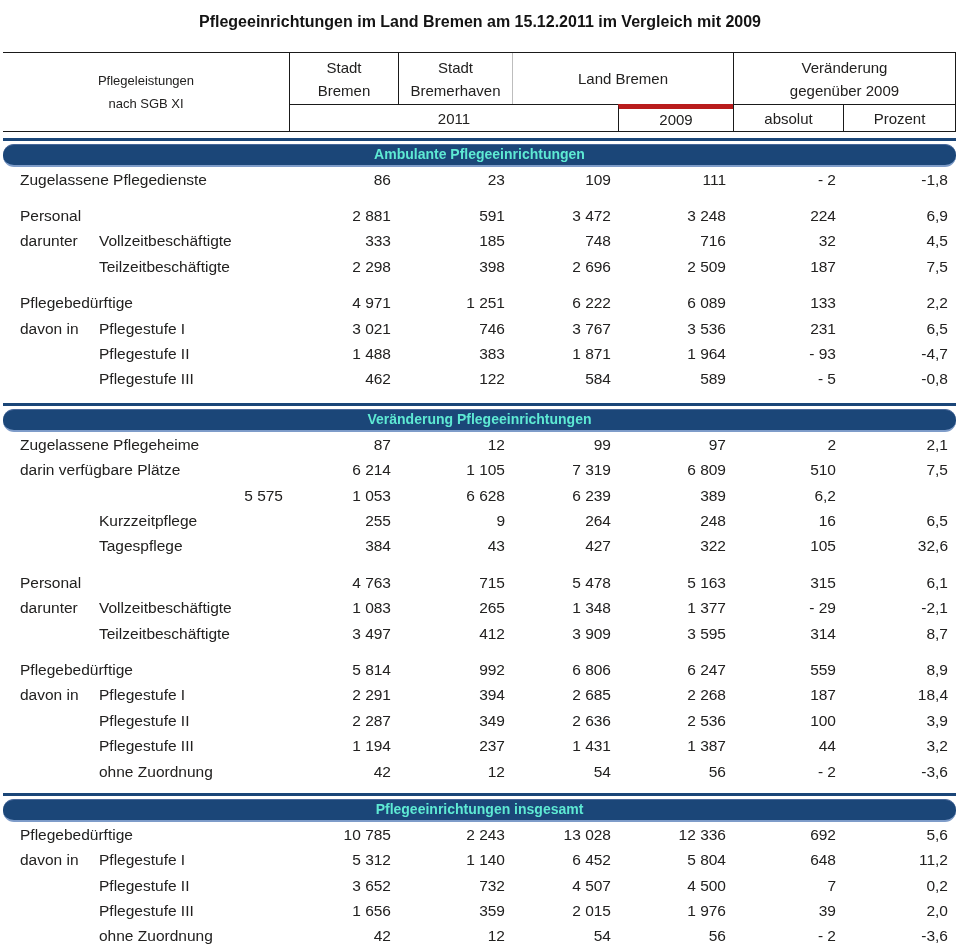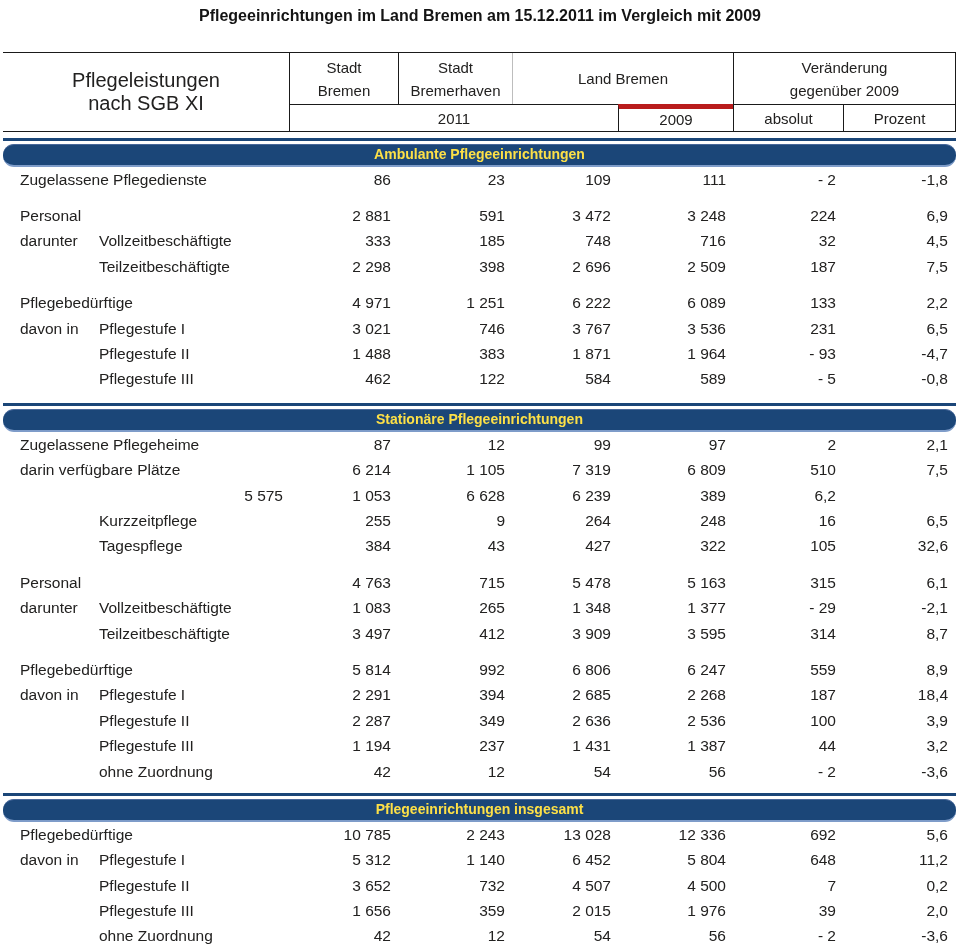--- a/index.html
+++ b/index.html
@@ -1,53 +1,53 @@
 <!DOCTYPE html>
 <html><head>
 <meta charset="utf-8">
 <style>
   html,body{margin:0;padding:0;}
   body{
     width:960px;height:949px;background:#ffffff;overflow:hidden;
     font-family:"Liberation Sans",sans-serif;color:#222120;
   }
   .title{
-    height:52px;box-sizing:border-box;padding-top:7px;
+    height:52px;box-sizing:border-box;padding-top:13px;
     text-align:center;font-size:16px;font-weight:bold;color:#141414;
   }
   
   .header-grid{
     margin-left:3px;width:953px;box-sizing:border-box;
     display:grid;
     grid-template-columns:287px 108px 114px 106px 115px 110px 112px;
     grid-template-rows:51px 27px;
     border-top:1px solid #1a1a1a;border-bottom:1px solid #1a1a1a;border-right:1px solid #1a1a1a;
   }
   .h-cell{
     display:flex;flex-direction:column;align-items:center;justify-content:center;
     text-align:center;font-size:15px;line-height:23px;box-sizing:border-box;
   }
-  .cell-a{grid-column:1;grid-row:1/3;border-right:1px solid #1a1a1a;font-size:20px;}
+  .cell-a{grid-column:1;grid-row:1/3;border-right:1px solid #1a1a1a;font-size:13px;}
   .cell-b1{grid-column:2;grid-row:1;}
   .cell-b2{grid-column:3;grid-row:1;border-left:1px solid #1a1a1a;}
   .cell-b3{grid-column:4/6;grid-row:1;border-left:1px solid #bdbdbd;}
   .cell-b4{grid-column:6/8;grid-row:1;border-left:1px solid #1a1a1a;}
   .cell-c1{grid-column:2/5;grid-row:2;border-top:1px solid #1a1a1a;}
   .cell-c2{grid-column:5;grid-row:2;border-top:5px solid #b91c1c;border-left:1px solid #1a1a1a;justify-content:flex-end;}
   .cell-c3{grid-column:6;grid-row:2;border-top:1px solid #1a1a1a;border-left:1px solid #1a1a1a;}
   .cell-c4{grid-column:7;grid-row:2;border-top:1px solid #1a1a1a;border-left:1px solid #1a1a1a;}
   
   .section{margin-top:11px;}
   .section.first{margin-top:6px;}
   .section.last{margin-top:9px;}
   .section-rule{margin-left:3px;width:953px;height:3px;background:#1B4678;}
   .section-band{
     margin:3px 0 0 3px;width:953px;height:23px;box-sizing:border-box;
     background:#1B4678;border-top:1px solid #47679A;border-bottom:2px solid #7E9CC9;
-    color:#fde047;font-weight:bold;font-size:14px;line-height:19px;text-align:center;border-radius:11px;
+    color:#5eead4;font-weight:bold;font-size:14px;line-height:19px;text-align:center;border-radius:11px;
   }
   .table-row{
     display:grid;
     grid-template-columns:290px 108px 114px 106px 115px 110px 112px;
     height:25.4px;align-items:center;font-size:15.5px;
   }
   .row-label-cell{padding-left:20px;white-space:pre;overflow:visible;}
   .row-prefix{display:inline-block;width:79px;white-space:pre;}
   .cell-value{text-align:right;padding-right:7px;white-space:pre;}
   .group-gap{height:11px;}
@@ -165,21 +165,21 @@
         <div class="cell-value">462</div>
         <div class="cell-value">122</div>
         <div class="cell-value">584</div>
         <div class="cell-value">589</div>
         <div class="cell-value">- 5</div>
         <div class="cell-value">-0,8</div>
       </div>
     </div>
     <div class="section">
       <div class="section-rule"></div>
-      <div class="section-band">Stationäre Pflegeeinrichtungen</div>
+      <div class="section-band">Veränderung Pflegeeinrichtungen</div>
       <div class="table-row">
         <div class="row-label-cell"><span>Zugelassene Pflegeheime</span></div>
         <div class="cell-value">87</div>
         <div class="cell-value">12</div>
         <div class="cell-value">99</div>
         <div class="cell-value">97</div>
         <div class="cell-value">2</div>
         <div class="cell-value">2,1</div>
       </div>
       <div class="table-row">

